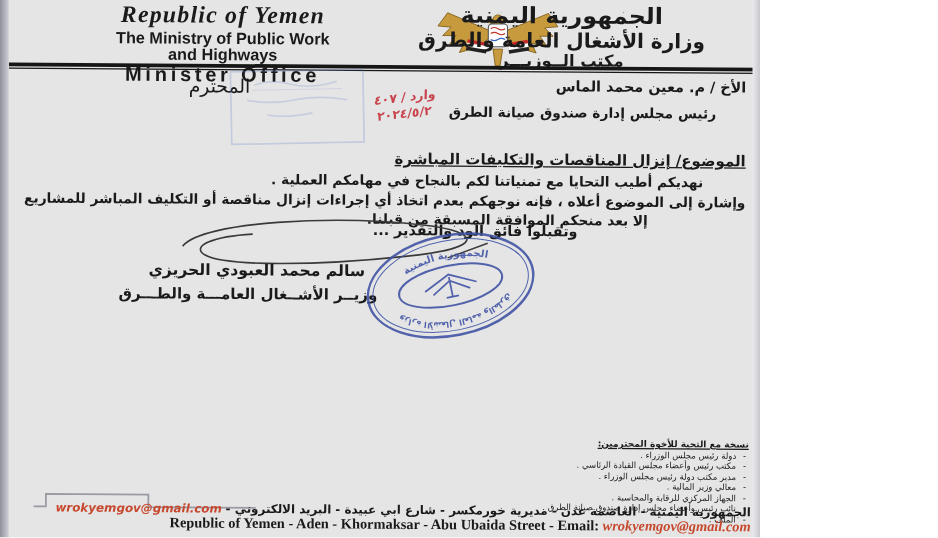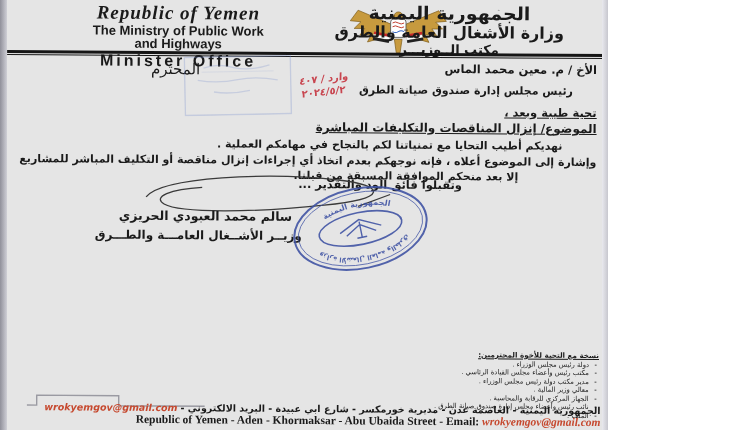--- a/index.html
+++ b/index.html
@@ -141,21 +141,20 @@
         <path d="M20,12 q14,-5 30,0 q16,4 36,-2 M14,24 q20,4 40,0 q18,-3 40,1 M30,36 q16,3 36,-1" fill="none" stroke="#6d86c9" stroke-width="1.3" opacity="0.45"></path>
         <path d="M18,16 h72" stroke="#6d86c9" stroke-width="0.7" opacity="0.35"></path>
       </svg>
     </div>
 
     <div class="rednote">
       <div>وارد / ٤٠٧</div>
       <div>٢٠٢٤/٥/٢</div>
     </div>
 
-    <div class="salutation">تحية طيبة وبعد ،</div>
     <div class="subject">الموضوع/ إنزال المناقصات والتكليفات المباشرة</div>
     <div class="p1">نهديكم أطيب التحايا مع تمنياتنا لكم بالنجاح في مهامكم العملية .</div>
     <div class="p2">وإشارة إلى الموضوع أعلاه ، فإنه نوجهكم بعدم اتخاذ أي إجراءات إنزال مناقصة أو التكليف المباشر للمشاريع</div>
     <div class="p3">إلا بعد منحكم الموافقة المسبقة من قبلنا.</div>
     <div class="closing">وتقبلوا فائق الود والتقدير ...</div>
 
     <div class="sig-curve">
       <svg width="270" height="46" viewBox="0 0 270 46">
         <path d="M18,26 C34,6 140,0 212,8 C256,13 262,26 196,33 C126,41 52,42 36,33 C24,26 42,18 74,16" fill="none" stroke="#3a3a3a" stroke-width="1.3"></path>
         <path d="M230,34 L262,22" fill="none" stroke="#3a3a3a" stroke-width="1.1"></path>

